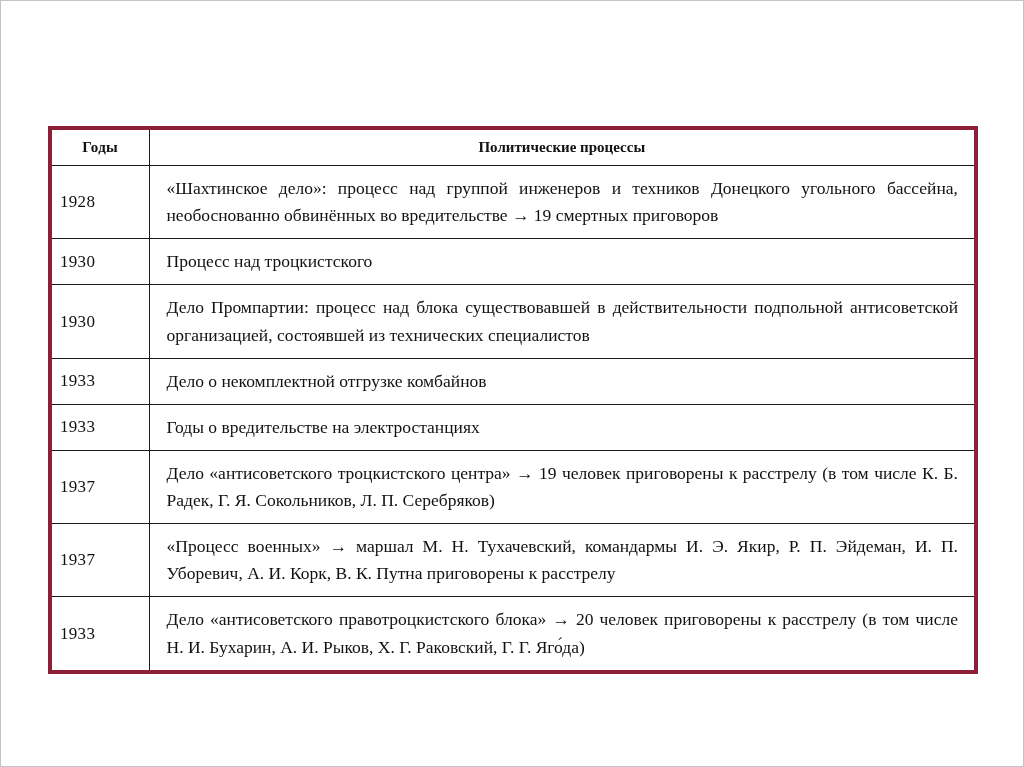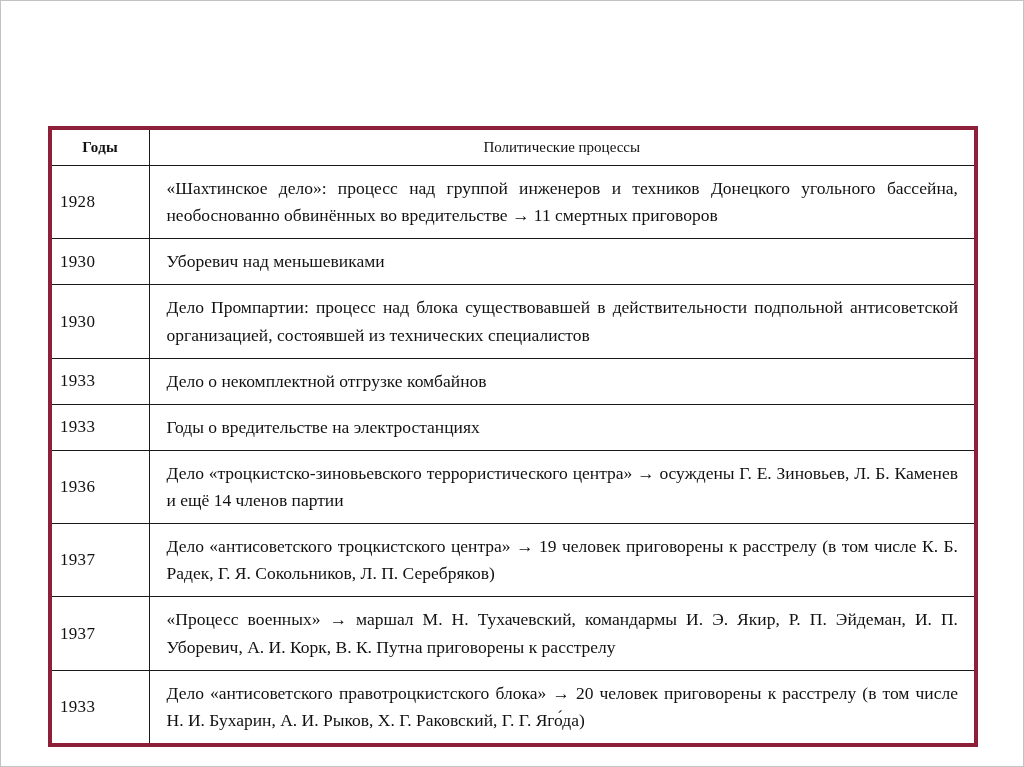--- a/index.html
+++ b/index.html
@@ -43,21 +43,21 @@
     margin-top:48px;
   }
   th.year-col{
     font-size:15px;
     font-weight:bold;
     padding:9px 6px;
   }
   th.proc-head{
     text-align:center;
     font-size:15px;
-    font-weight:normal;
+    font-weight:bold;
     padding:9px 12px;
   }
   td.proc-col{
     font-size:17.5px;
     line-height:1.55;
     text-align:justify;
     padding:9px 16px 9px 17px;
   }
 </style>
 </head>
@@ -71,41 +71,37 @@
     </colgroup>
     <thead>
       <tr>
         <th class="year-col">Годы</th>
         <th class="proc-head">Политические процессы</th>
       </tr>
     </thead>
     <tbody>
       <tr>
         <td class="year-col">1928</td>
-        <td class="proc-col">«Шахтинское дело»: процесс над группой инженеров и техников Донецкого угольного бассейна, необоснованно обвинённых во вредительстве → 11 смертных приговоров</td>
+        <td class="proc-col">«Шахтинское дело»: процесс над группой инженеров и техников Донецкого угольного бассейна, необоснованно обвинённых во вредительстве → 19 смертных приговоров</td>
       </tr>
       <tr>
         <td class="year-col">1930</td>
-        <td class="proc-col">Уборевич над меньшевиками</td>
+        <td class="proc-col">Процесс над троцкистского</td>
       </tr>
       <tr>
         <td class="year-col">1930</td>
         <td class="proc-col">Дело Промпартии: процесс над блока существовавшей в действительности подпольной антисоветской организацией, состоявшей из технических специалистов</td>
       </tr>
       <tr>
         <td class="year-col">1933</td>
         <td class="proc-col">Дело о некомплектной отгрузке комбайнов</td>
       </tr>
       <tr>
         <td class="year-col">1933</td>
         <td class="proc-col">Годы о вредительстве на электростанциях</td>
-      </tr>
-      <tr>
-        <td class="year-col">1936</td>
-        <td class="proc-col">Дело «троцкистско-зиновьевского террористического центра» → осуждены Г. Е. Зиновьев, Л. Б. Каменев и ещё 14 членов партии</td>
       </tr>
       <tr>
         <td class="year-col">1937</td>
         <td class="proc-col">Дело «антисоветского троцкистского центра» → 19 человек приговорены к расстрелу (в том числе К. Б. Радек, Г. Я. Сокольников, Л. П. Серебряков)</td>
       </tr>
       <tr>
         <td class="year-col">1937</td>
         <td class="proc-col">«Процесс военных» → маршал М. Н. Тухачевский, командармы И. Э. Якир, Р. П. Эйдеман, И. П. Уборевич, А. И. Корк, В. К. Путна приговорены к расстрелу</td>
       </tr>
       <tr>

